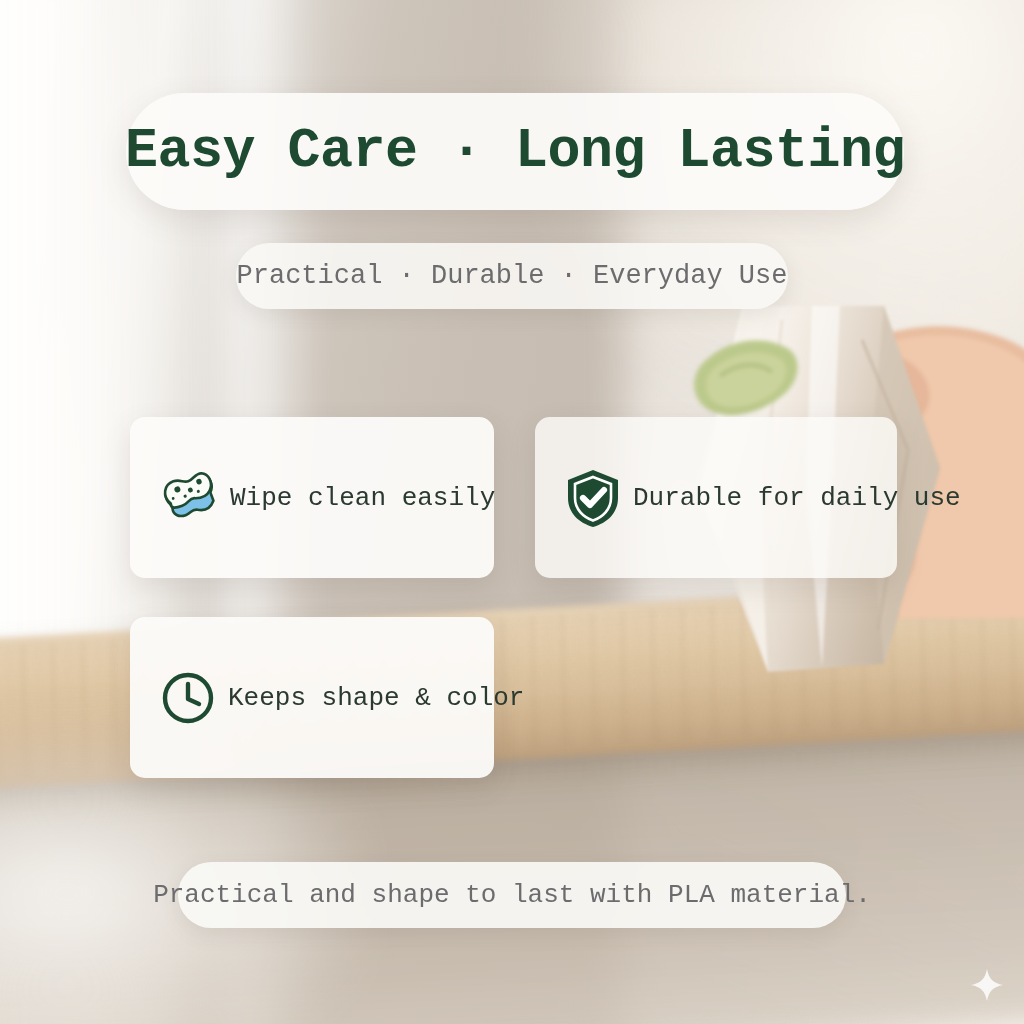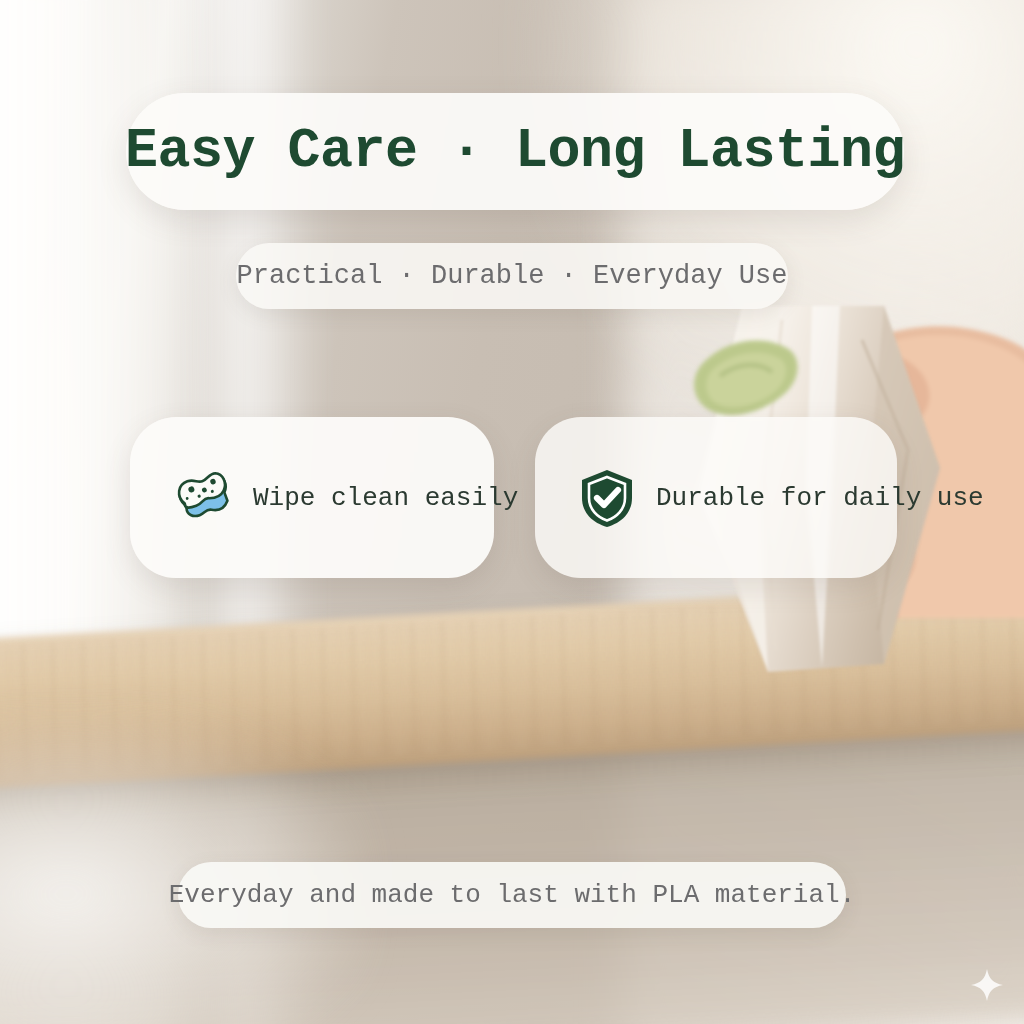--- a/index.html
+++ b/index.html
@@ -212,21 +212,21 @@
     border-radius: 46px;
     box-shadow: 0 10px 28px rgba(90,78,66,0.13);
     backdrop-filter: blur(2px);
     display: flex;
     align-items: center;
     box-sizing: border-box;
   }
   .card.solid  { background: rgba(252,251,249,0.95); }
   .card.glassy { background: rgba(252,251,249,0.80); }
 
-  .card-row { flex-direction: row; padding-left: 44px; gap: 21px; }
+  .card-row { flex-direction: row; padding-left: 30px; gap: 12px; border-radius: 15px; }
   .card-col { flex-direction: column; justify-content: center; gap: 12px; }
 
   .card-label {
     font-size: 26px;
     font-weight: 400;
     color: #2b3a31;
     white-space: nowrap;
   }
 
   .icon-box { flex: 0 0 auto; display: flex; align-items: center; justify-content: center; }
@@ -337,23 +337,32 @@
     <span class="icon-box">
       <svg width="56" height="60" viewBox="0 0 56 60">
         <path d="M28 2 L53 12 L53 30 C53 45 42 55 28 59 C14 55 3 45 3 30 L3 12 Z" fill="#1e4a31"></path>
         <path d="M28 9 L46 16 L46 30 C46 41 38 49 28 52.5 C18 49 10 41 10 30 L10 16 Z" fill="none" stroke="#ffffff" stroke-width="2.6"></path>
         <path d="M18 30 L25 37 L39 22" fill="none" stroke="#ffffff" stroke-width="6.2" stroke-linecap="round" stroke-linejoin="round"></path>
       </svg>
     </span>
     <span class="card-label">Durable for daily use</span>
   </div>
 
+  <div class="card solid card-row" style="left:130px; top:617px; width:364px; height:161px;">
+    <span class="icon-box">
+      <svg width="56" height="56" viewBox="0 0 56 56">
+        <circle cx="28" cy="28" r="23" fill="none" stroke="#1e4a31" stroke-width="4.4"></circle>
+        <path d="M28 14 L28 29 L39 34" fill="none" stroke="#1e4a31" stroke-width="4.4" stroke-linecap="round" stroke-linejoin="round"></path>
+      </svg>
+    </span>
+    <span class="card-label">Keeps shape &amp; color</span>
+  </div>
 
 
   <div class="footer-pill">
-    <span class="footer-text">Everyday and made to last with PLA material.</span>
+    <span class="footer-text">Practical and shape to last with PLA material.</span>
   </div>
 
   <svg class="sparkle" viewBox="0 0 34 34">
     <path d="M17 1 C19 11 23 15 33 17 C23 19 19 23 17 33 C15 23 11 19 1 17 C11 15 15 11 17 1 Z" fill="#ffffff" opacity="0.9"></path>
   </svg>
 
 </div>
 
 </body></html>

